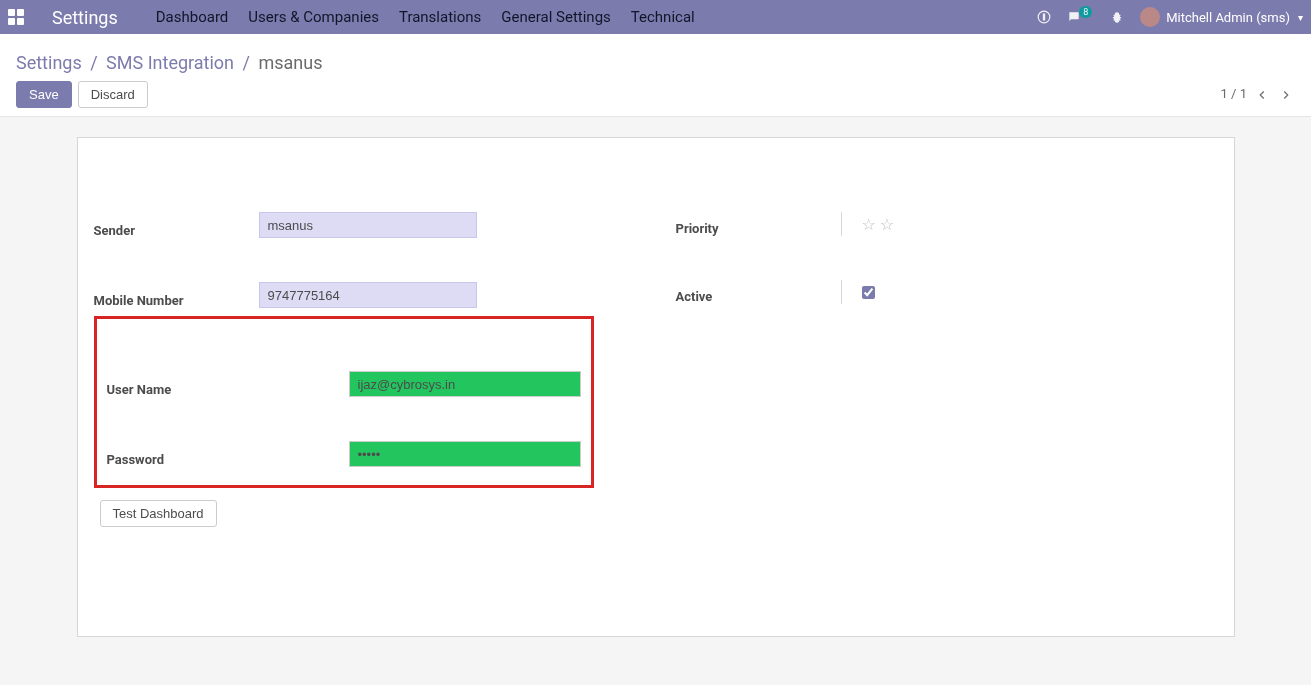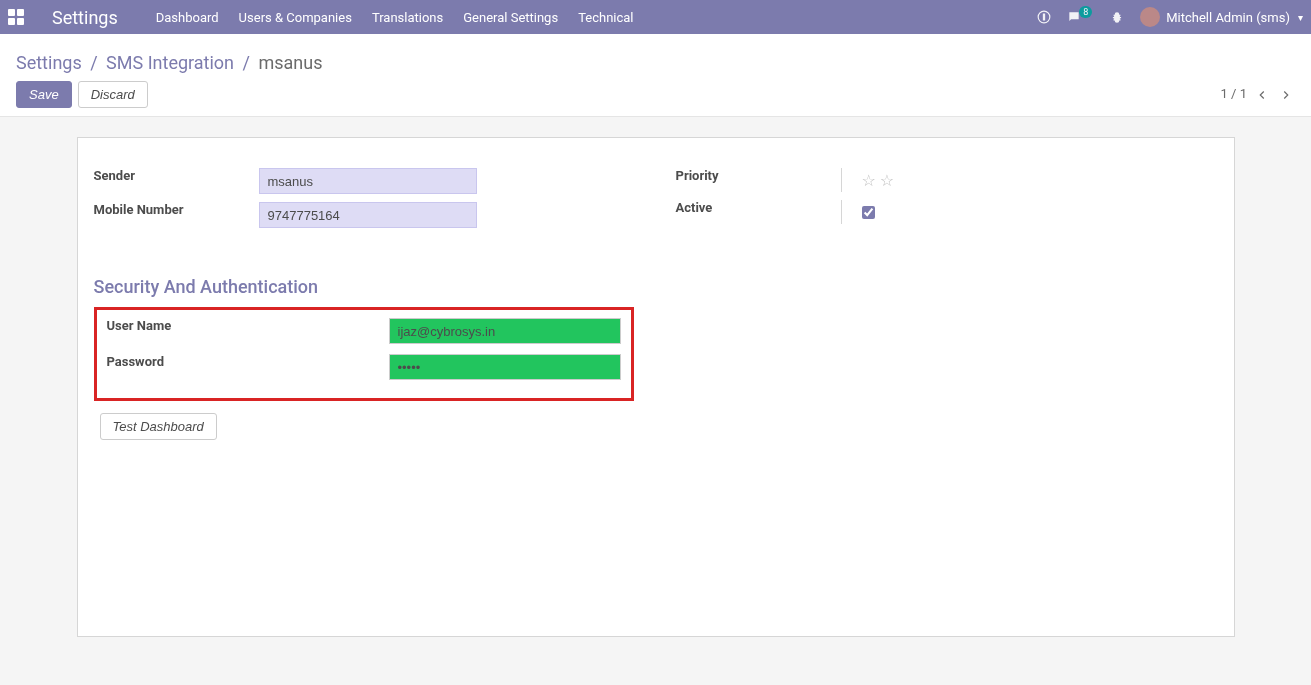--- a/index.html
+++ b/index.html
@@ -17,21 +17,21 @@
     height: 34px;
     display: flex;
     align-items: center;
     padding: 0 8px;
   }
   .navbar-left { display:flex; align-items:center; gap: 18px; }
   .apps-icon { width:18px; height:18px; display:flex; flex-wrap:wrap; gap:2px; align-content:center; margin-right:8px;}
   .apps-icon span { width:7px; height:7px; background:#fff; border-radius:1px; }
   .brand { font-size: 18px; font-weight:400; margin-right: 20px; }
   .nav-links { display:flex; gap: 20px; }
-  .nav-links a { color:#ffffff; text-decoration:none; font-size:13px; }
+  .nav-links a { color:#0f172a; text-decoration:none; font-size:15px; }
   .navbar-right { margin-left:auto; display:flex; align-items:center; gap:16px; }
   .systray-icon { color:#fff; opacity:0.9; display:flex; align-items:center; font-size:14px; position:relative; }
   .badge-count {
     background:#00a09d;
     color:#fff;
     font-size:9px;
     border-radius:30px;
     padding:1px 4px;
     position:relative;
     top:-5px;
@@ -52,21 +52,20 @@
   .breadcrumb .current { color:#6b6b6b; }
   .cp-row { display:flex; align-items:center; }
   .btn {
     border:1px solid #ccc;
     background:#fff;
     padding:5px 12px;
     font-size:13px;
     border-radius:3px;
     cursor:pointer;
     color:#4c4c4c;
-    font-style:italic;
   }
   .btn-primary {
     background:#7c7bad;
     border-color:#7c7bad;
     color:#fff;
   }
   .btn + .btn { margin-left:6px; }
   .cp-right { margin-left:auto; display:flex; align-items:flex-start; gap:6px; color:#6b6b6b; font-size:13px;}
   .pager-arrow { width:18px; height:18px; display:inline-flex; align-items:center; justify-content:center; cursor:pointer; color:#6b6b6b; }
 
@@ -83,21 +82,21 @@
 
   .form-sheet {
     background:#fff;
     border:1px solid #d6d6d6;
     width: 1158px;
     padding: 30px 16px 24px 16px;
   }
 
   .form-columns { display:flex; gap:40px; }
   .col { flex:1; }
-  .field-row { display:flex; align-items:flex-start; margin-bottom:8px; }
+  .field-row { display:flex; align-items:flex-end; margin-bottom:8px;margin-top:44px; }
   .field-label { width:165px; font-weight:700; color:#4c4c4c; font-size:13px; }
   .field-widget { flex:0 0 auto; }
   .col-right .field-row .field-widget { border-left: 1px solid #d6d6d6; padding-left: 20px; min-height:24px; display:flex; align-items:center;}
 
   .input-text {
     border:1px solid #ccc;
     padding:4px 8px;
     font-size:13px;
     width:218px;
     height:26px;
@@ -109,21 +108,21 @@
   .section-title {
     color:#7c7bad;
     font-size:18px;
     font-weight:500;
     margin: 40px 0 10px 0;
   }
 
   .auth-block {
     border: 3px solid #d92424;
     padding: 8px 10px;
-    width: 540px;
+    width: 500px;
     margin-bottom: 12px;
   }
   .auth-block .field-row { margin-bottom:10px; }
   .auth-block .field-label { width:290px; }
   .auth-block .field-widget { flex:1; }
   .auth-block .input-text { width:232px; }
 
   .stars { display:flex; gap:4px; }
   .star { color:#bfbfbf; font-size:16px; cursor:pointer; }
 
@@ -240,21 +239,20 @@
         </div>
         <div class="field-row">
           <div class="field-label">Active</div>
           <div class="field-widget checkbox-wrap">
             <input type="checkbox" checked="" style="">
           </div>
         </div>
       </div>
     </div>
 
-    <div class="section-title">Security And Authentication</div>
 
     <div class="auth-block">
       <div class="field-row">
         <div class="field-label">User Name</div>
         <div class="field-widget">
           <input class="input-text" value="ijaz@cybrosys.in" style="">
         </div>
       </div>
       <div class="field-row">
         <div class="field-label">Password</div>

